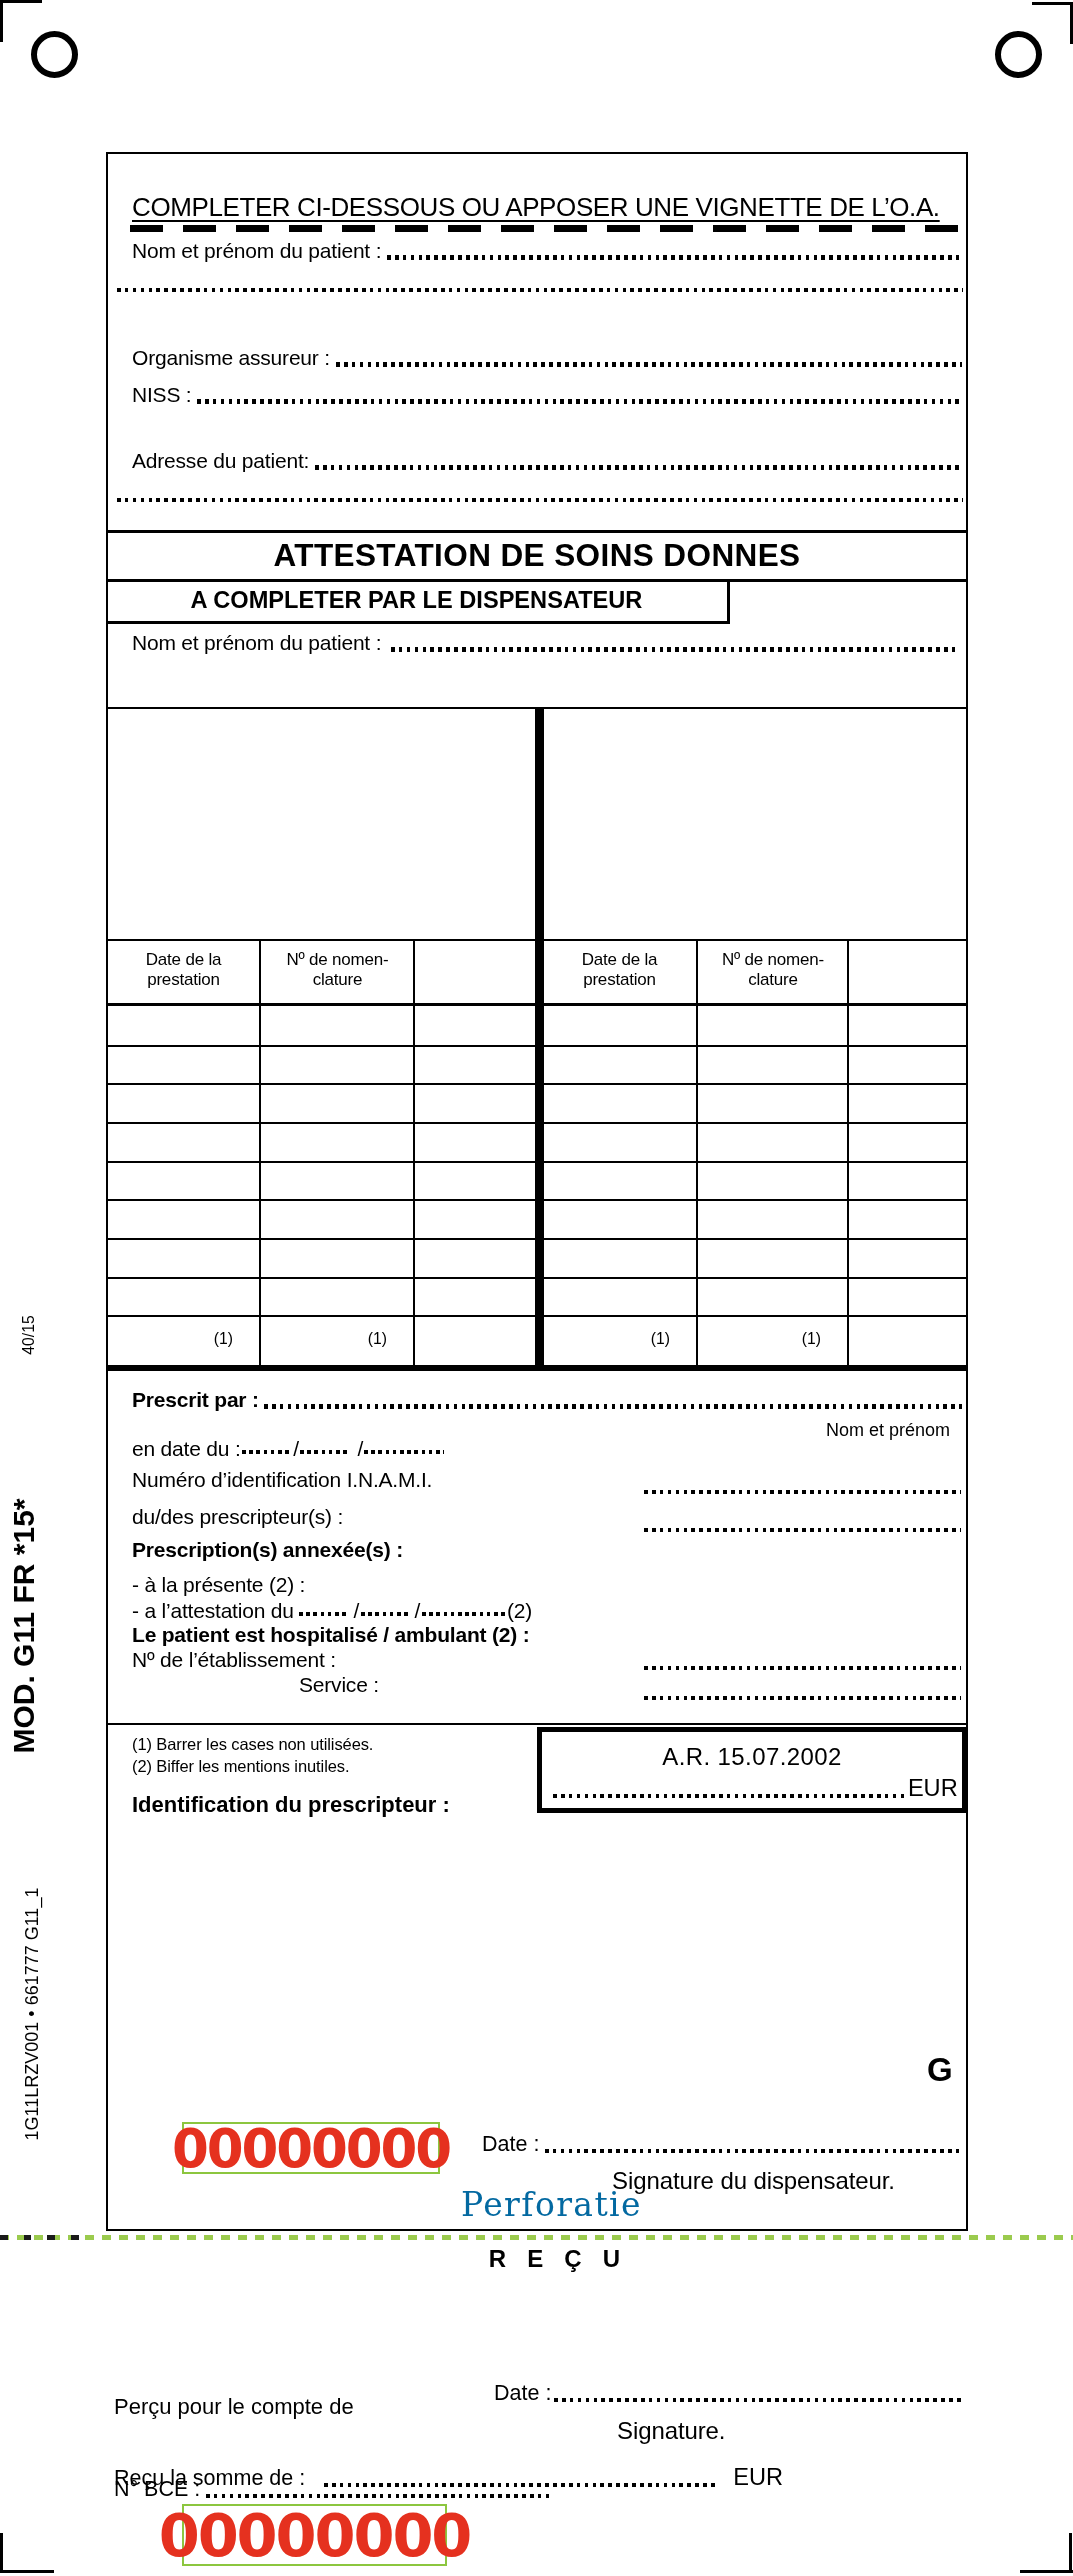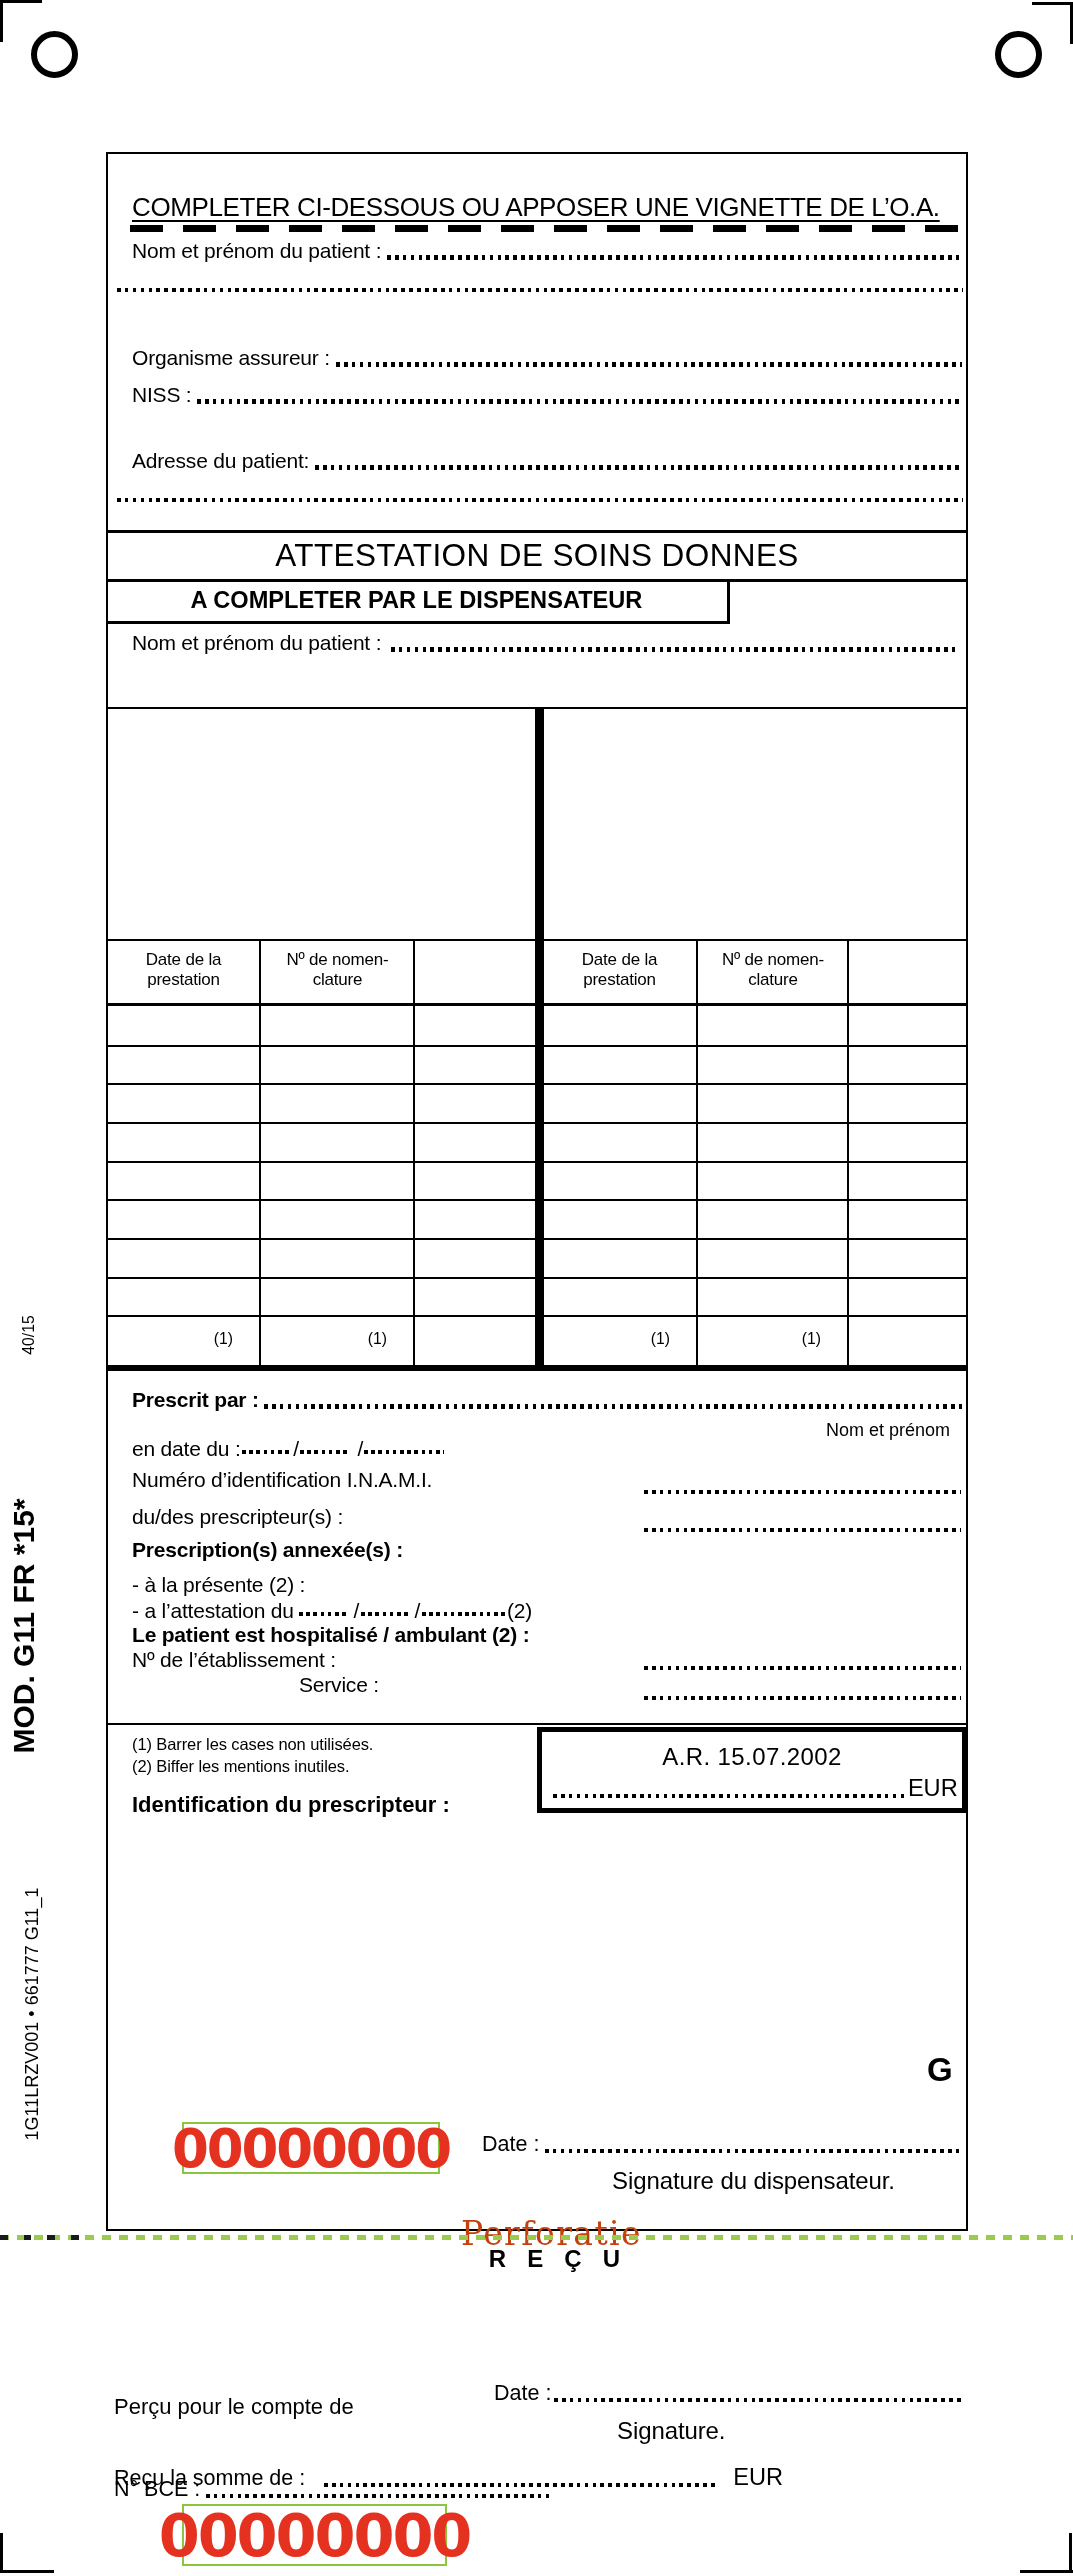--- a/index.html
+++ b/index.html
@@ -8,32 +8,32 @@
   .abs{position:absolute;}
   .lbl{font-size:21px;letter-spacing:-0.2px;white-space:nowrap;line-height:1.15;}
   .bold{font-weight:bold;}
   .hl{position:absolute;background:#000;}
   .vl{position:absolute;background:#000;}
   .dotline{position:absolute;height:4.3px;background:repeating-linear-gradient(90deg,#000 0 3.6px,transparent 3.6px 7.9px);}
   .flexrow{position:absolute;display:flex;align-items:flex-end;}
   .leader{flex:1;height:4.3px;margin:0 0 3.6px 5.7px;background:repeating-linear-gradient(90deg,#000 0 3.6px,transparent 3.6px 7.9px);}
   .dseg{display:inline-block;height:3.6px;margin:0 1.4px 2.1px 1.4px;background:repeating-linear-gradient(90deg,#000 0 3.6px,transparent 3.6px 7.2px);}
   .mainbox{position:absolute;left:106px;top:152px;width:862px;height:2079px;border:2.9px solid #000;box-sizing:border-box;}
-  .titlebar{position:absolute;left:106px;top:530px;width:862px;height:52px;border-top:3.6px solid #000;border-bottom:3.6px solid #000;box-sizing:border-box;text-align:center;font-size:31.5px;font-weight:normal;line-height:44px;letter-spacing:0.4px;}
+  .titlebar{position:absolute;left:106px;top:530px;width:862px;height:52px;border-top:3.6px solid #000;border-bottom:3.6px solid #000;box-sizing:border-box;text-align:center;font-size:31.5px;font-weight:bold;line-height:44px;letter-spacing:0.4px;}
   .subtitlebox{position:absolute;left:106px;top:581px;width:624px;height:43px;border-right:3.6px solid #000;border-bottom:3.6px solid #000;box-sizing:border-box;text-align:center;font-size:23.6px;font-weight:bold;line-height:39px;}
   .hdrcell{position:absolute;font-size:17px;text-align:center;line-height:1.2;letter-spacing:-0.2px;}
   .one{position:absolute;font-size:15.7px;text-align:right;padding-right:26px;box-sizing:border-box;}
   .note{font-size:16.5px;letter-spacing:-0.1px;white-space:nowrap;}
   .arbox{position:absolute;left:537px;top:1727px;width:430px;height:86px;border:5.7px solid #000;box-sizing:border-box;text-decoration:underline;}
   .serialbox{position:absolute;border:2.1px solid #8cc63f;box-sizing:border-box;display:flex;align-items:center;justify-content:center;overflow:visible;}
   .serial{font-weight:bold;color:#e5311f;letter-spacing:-2.1px;line-height:1;font-family:"DejaVu Sans",sans-serif;}
   .vtext{position:absolute;white-space:nowrap;transform:translate(-50%,-50%) rotate(-90deg);}
   .perfdash{position:absolute;left:0;top:2235px;width:1073px;height:5px;background:repeating-linear-gradient(90deg,#9bcb4e 0 9.3px,transparent 9.3px 17px);}
   .perfblack{position:absolute;left:0;top:2235px;width:79px;height:5px;background:repeating-linear-gradient(90deg,#1a1a1a 0 7.9px,transparent 7.9px 23.6px);}
-  .perforatie{position:absolute;left:401px;top:2185px;width:301px;text-align:center;font-family:"DejaVu Serif",serif;font-size:33px;color:#c2410c;letter-spacing:1.4px;margin-top:29px;}
+  .perforatie{position:absolute;left:401px;top:2185px;width:301px;text-align:center;font-family:"DejaVu Serif",serif;font-size:33px;color:#0369a1;letter-spacing:1.4px;}
   .circle{position:absolute;width:47px;height:47px;border:6.4px solid #000;border-radius:50%;box-sizing:border-box;}
   .small{font-size:24px;letter-spacing:-0.1px;white-space:nowrap;}
   .dashline{position:absolute;height:7.2px;background:repeating-linear-gradient(90deg,#000 0 33px,transparent 33px 53px);}
   .hdr1{font-size:26px;letter-spacing:-0.4px;text-decoration:underline;text-underline-offset:4.3px;white-space:nowrap;}
   .recu{position:absolute;left:0;top:2245px;width:1116px;text-align:center;font-size:24px;font-weight:bold;letter-spacing:7.2px;}
   .crop{position:absolute;background:#000;}
 </style>
 </head>
 <body>
 

